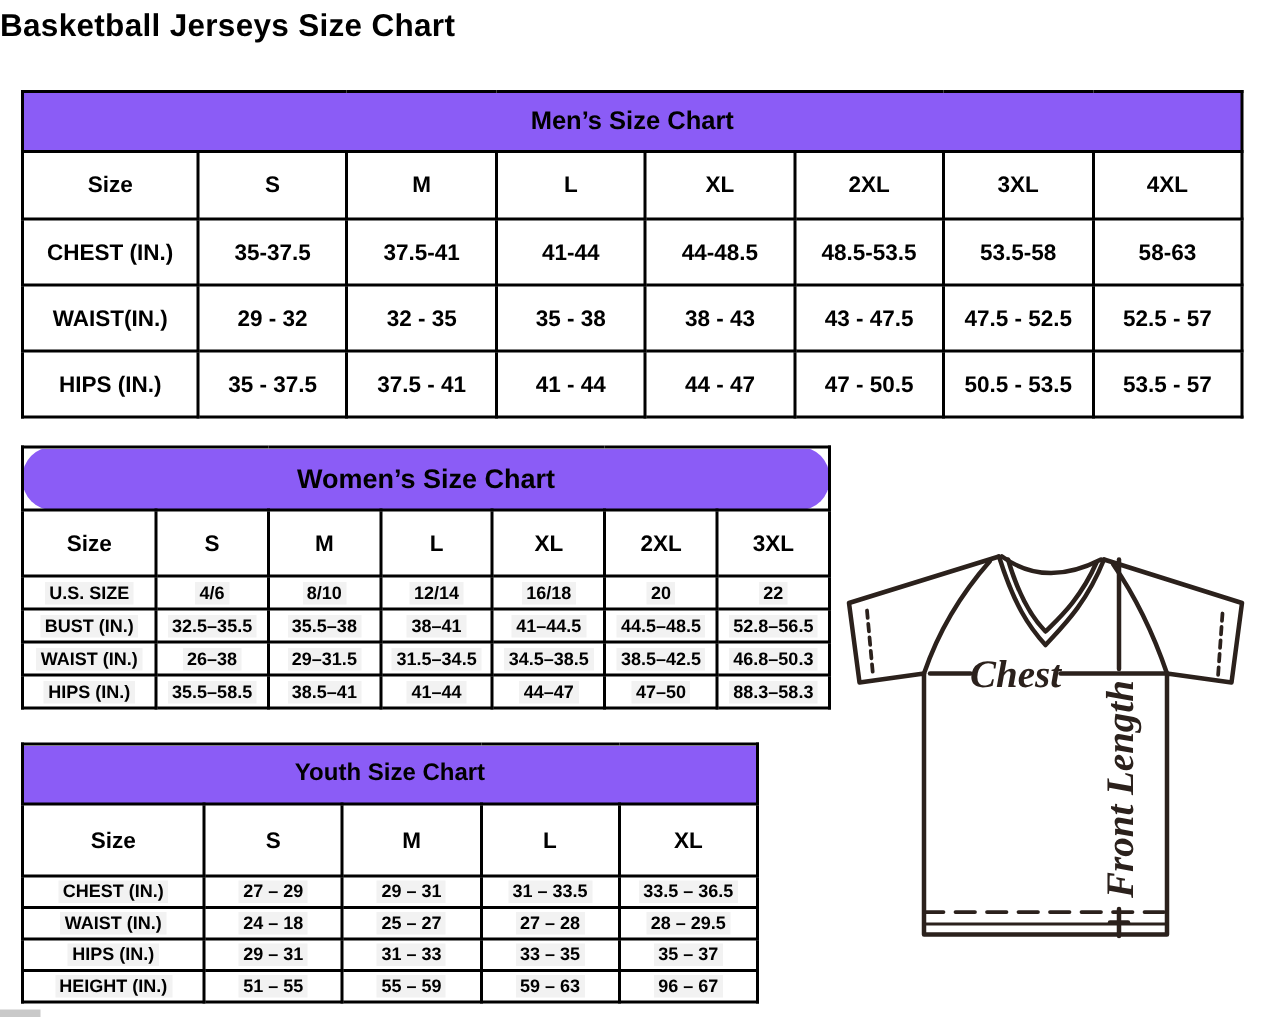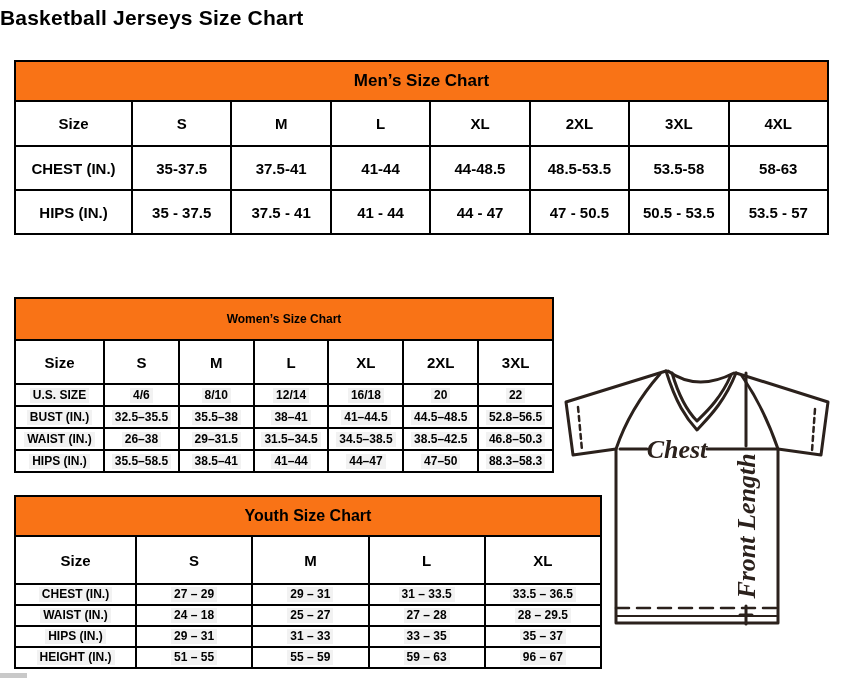--- a/index.html
+++ b/index.html
@@ -33,43 +33,43 @@
   table.size-table td {
     border: 2px solid #000;
     text-align: center;
     vertical-align: middle;
     padding: 0;
     font-weight: bold;
     overflow: hidden;
     white-space: nowrap;
   }
   td.table-title {
-    background: #f97316;
+    background: #8b5cf6;
     font-size: 17px;
   }
 
   
   table.men { left: 14px; top: 60px; width: 815px; }
   table.men tr.title-row   { height: 40px; }
   table.men tr.colhead-row { height: 45px; }
   table.men tr.data-row    { height: 44px; }
   table.men td { font-size: 15px; }
   table.men td.table-title { font-size: 17px; }
 
   
   table.women { left: 14px; top: 297px; width: 540px; }
   table.women tr.title-row   { height: 42px; }
   table.women tr.colhead-row { height: 44px; }
   table.women tr.data-row    { height: 22px; }
   table.women td { font-size: 15px; }
-  table.women td.table-title { font-size: 12px; }
+  table.women td.table-title { font-size: 18px; border-radius: 20px; }
   table.women tr.data-row td { font-size: 12px; }
 
   
-  table.youth { left: 14px; top: 495px; width: 588px; }
+  table.youth { left: 14px; top: 495px; width: 492px; }
   table.youth tr.title-row   { height: 40px; }
   table.youth tr.colhead-row { height: 48px; }
   table.youth tr.data-row    { height: 21px; }
   table.youth td { font-size: 15px; }
   table.youth td.table-title { font-size: 16px; }
   table.youth tr.data-row td { font-size: 12px; }
 
   
   .hl {
     display: inline-block;
@@ -139,20 +139,30 @@
     <td>CHEST (IN.)</td>
     <td>35-37.5</td>
     <td>37.5-41</td>
     <td>41-44</td>
     <td>44-48.5</td>
     <td>48.5-53.5</td>
     <td>53.5-58</td>
     <td>58-63</td>
   </tr>
   <tr class="data-row">
+    <td>WAIST(IN.)</td>
+    <td>29 - 32</td>
+    <td>32 - 35</td>
+    <td>35 - 38</td>
+    <td>38 - 43</td>
+    <td>43 - 47.5</td>
+    <td>47.5 - 52.5</td>
+    <td>52.5 - 57</td>
+  </tr>
+  <tr class="data-row">
     <td>HIPS (IN.)</td>
     <td>35 - 37.5</td>
     <td>37.5 - 41</td>
     <td>41 - 44</td>
     <td>44 - 47</td>
     <td>47 - 50.5</td>
     <td>50.5 - 53.5</td>
     <td>53.5 - 57</td>
   </tr>
 </tbody>

